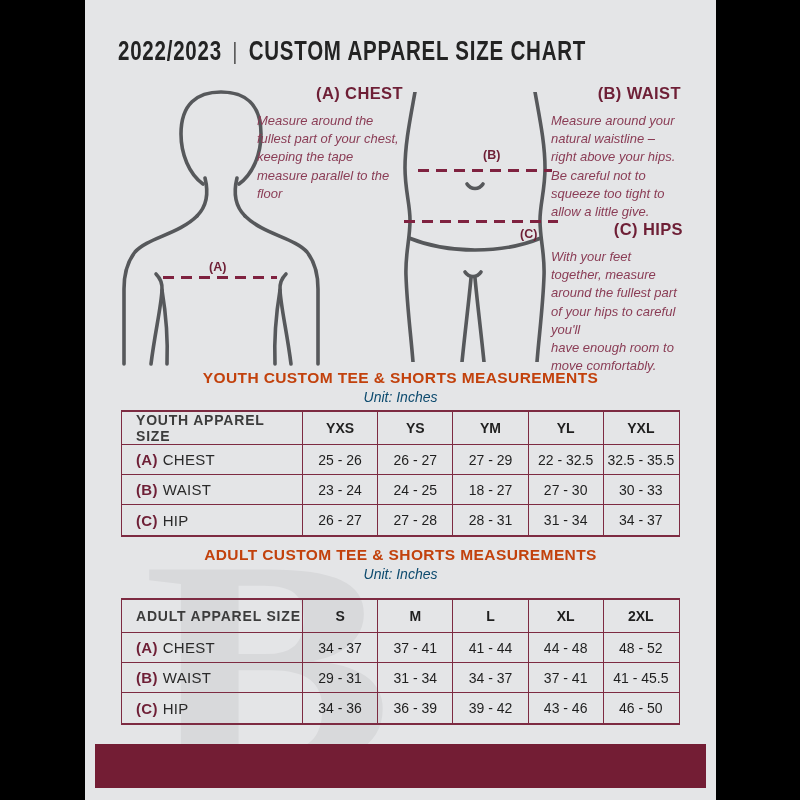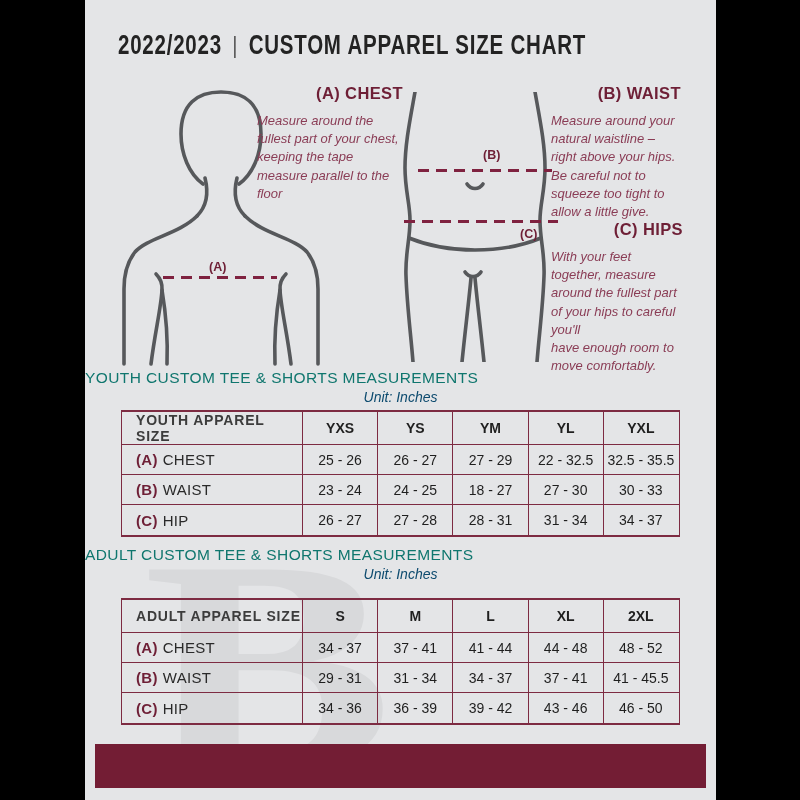--- a/index.html
+++ b/index.html
@@ -6,21 +6,21 @@
   html,body { width:800px; height:800px; background:#000; font-family:"Liberation Sans", sans-serif; overflow:hidden; }
   .stage { position:relative; width:800px; height:800px; background:#000; }
   .page { position:absolute; left:85px; top:0; width:631px; height:800px; background:#e4e5e7; overflow:hidden; }
 
   
   .watermark { position:absolute; left:58px; top:548px; z-index:0; color:#d8d9db;
     font-family:"Liberation Serif", serif; font-weight:bold; font-size:300px; line-height:0.78;
     transform:scaleX(1.25); transform-origin:left top; user-select:none; }
 
   
-  .header { position:absolute; left:33px; right:24px; top:22px; height:46px; z-index:2;
+  .header { position:absolute; left:33px; right:24px; top:28px; height:46px; z-index:2;
     display:flex; justify-content:space-between; align-items:center; }
   .title-group { display:flex; align-items:center; gap:12px; color:#232323;
     font-weight:bold; font-size:27px; letter-spacing:1px; transform:scaleX(0.76); transform-origin:left center; white-space:nowrap; }
   .title-divider { font-weight:normal; font-size:24px; color:#4a4a4a; padding:0 2px; }
 
   
   .instr { position:absolute; z-index:2; }
   .instr h3 { color:#6e1f36; font-size:16.5px; font-weight:bold; letter-spacing:0.4px; margin-bottom:9px;text-align:right; }
   .instr p { color:#8a3c55; font-style:italic; font-size:13px; line-height:1.4; white-space:pre-line; }
   .instr-a { left:172px; top:84px; width:146px; }
@@ -35,22 +35,22 @@
     background:repeating-linear-gradient(90deg, #7f2240 0 11px, transparent 11px 18px); }
   .dash-a { left:78px; top:276px; width:114px; }
   .dash-b { left:333px; top:169px; width:134px; }
   .dash-c { left:319px; top:220px; width:154px; }
   .dim-label { position:absolute; z-index:2; color:#6e1f36; font-weight:bold; font-size:12.5px; }
   .lbl-a { left:124px; top:260px; }
   .lbl-b { left:398px; top:148px; }
   .lbl-c { left:435px; top:227px; }
 
   
-  .section-title { position:absolute; left:0; width:100%; text-align:left; z-index:2;
-    color:#0f766e; font-weight:normal; font-size:15.5px; letter-spacing:0.4px; }
+  .section-title { position:absolute; left:0; width:100%; text-align:center; z-index:2;
+    color:#c2410c; font-weight:bold; font-size:15.5px; letter-spacing:0.4px; }
   .section-unit { position:absolute; left:0; width:100%; text-align:center; z-index:2;
     color:#0c4a6e; font-style:italic; font-size:14px; }
   .yt-title { top:369px; } .yt-unit { top:389px; }
   .ad-title { top:546px; } .ad-unit { top:566px; }
 
   
   .sizetable { position:absolute; left:36px; width:559px; z-index:2;
     border:1.5px solid #7d2b42; border-top-width:2.5px; border-bottom-width:2.5px; }
   .yt-table { top:410px; } .ad-table { top:598px; }
   .trow { display:flex; border-bottom:1.5px solid #7d2b42; height:30px; }

